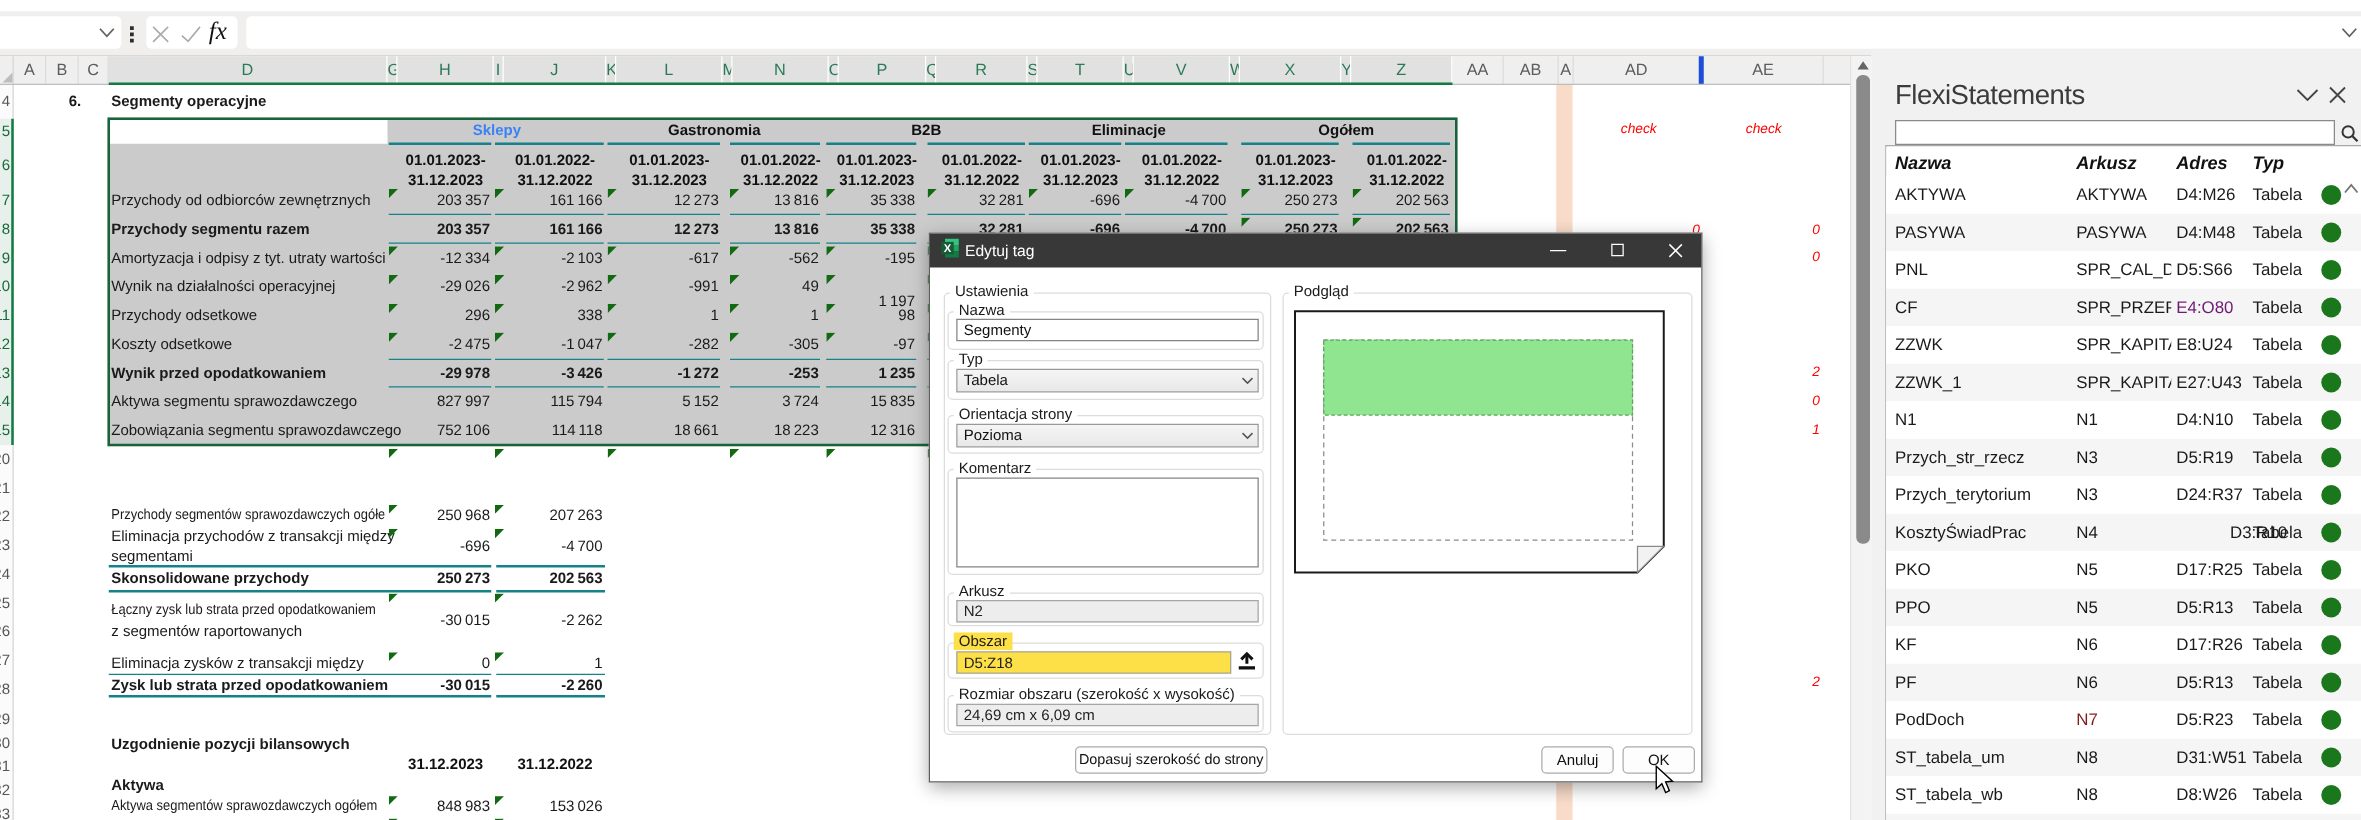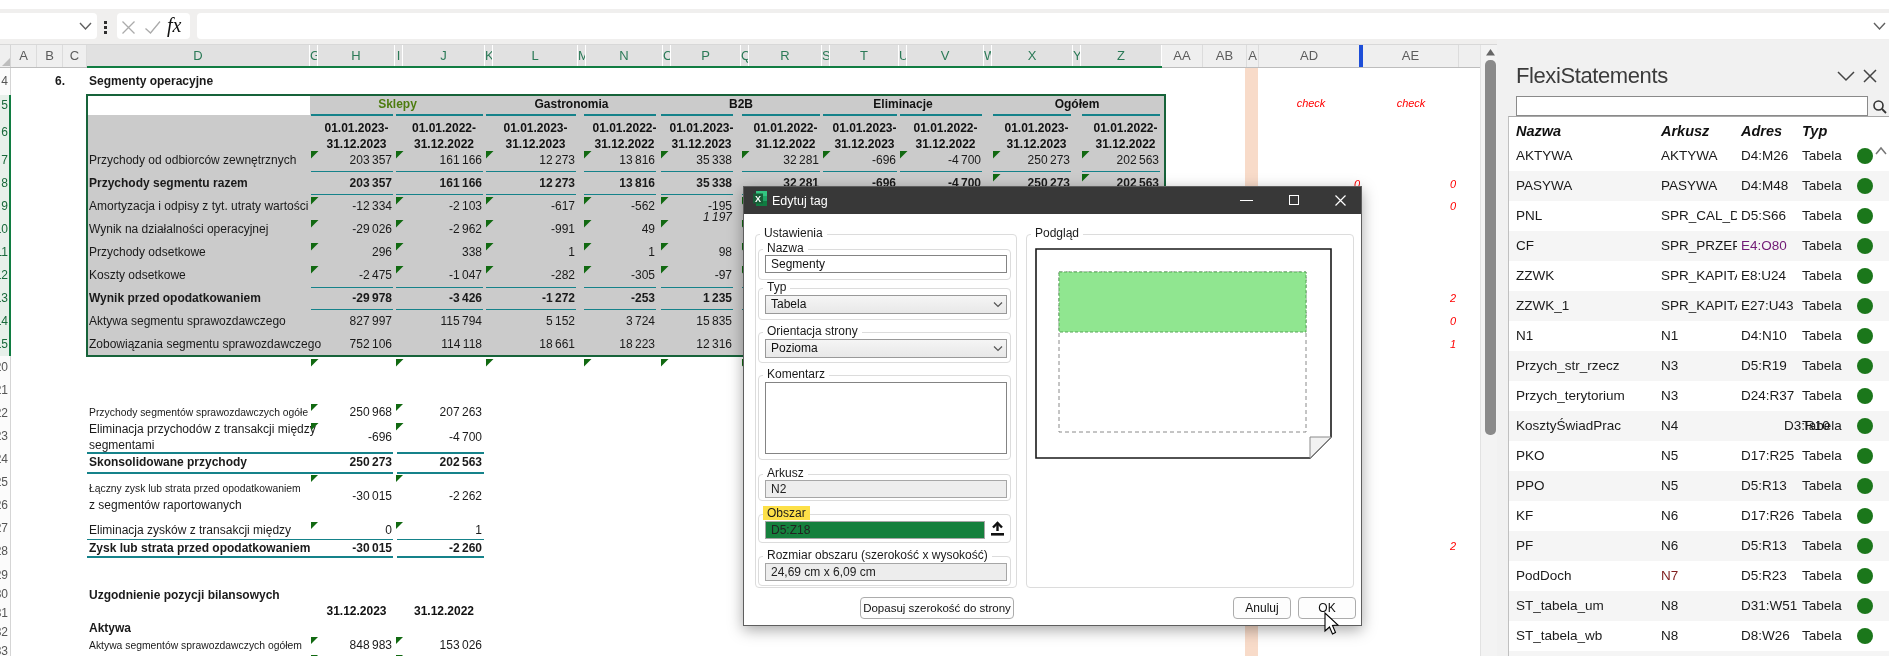--- a/index.html
+++ b/index.html
@@ -93,21 +93,21 @@
 <div class="a" style="left:-40px;top:543px;width:48px;height:16px;overflow:hidden;text-align:right;font-size:12px;line-height:16px;color:#555;">28</div>
 <div class="a" style="left:-40px;top:567px;width:48px;height:16px;overflow:hidden;text-align:right;font-size:12px;line-height:16px;color:#555;">29</div>
 <div class="a" style="left:-40px;top:586px;width:48px;height:16px;overflow:hidden;text-align:right;font-size:12px;line-height:16px;color:#555;">30</div>
 <div class="a" style="left:-40px;top:605px;width:48px;height:16px;overflow:hidden;text-align:right;font-size:12px;line-height:16px;color:#555;">31</div>
 <div class="a" style="left:-40px;top:624px;width:48px;height:16px;overflow:hidden;text-align:right;font-size:12px;line-height:16px;color:#555;">32</div>
 <div class="a" style="left:-40px;top:643px;width:48px;height:16px;overflow:hidden;text-align:right;font-size:12px;line-height:16px;color:#555;">33</div>
 <div class="lbl b" style="left:40px;top:74px;width:25px;text-align:right;">6.</div>
 <div class="lbl b" style="left:89px;top:74px;">Segmenty operacyjne</div>
 <div class="a" style="left:86px;top:94px;width:1080px;height:263px;background:#CBCBCB;border:2px solid #17633A;"></div>
 <div class="a" style="left:88px;top:96px;width:222px;height:19px;background:#fff;"></div>
-<div class="a b" style="left:310px;top:97px;width:175px;text-align:center;font-size:12px;color:#4d7c0f;">Sklepy</div>
+<div class="a b" style="left:310px;top:97px;width:175px;text-align:center;font-size:12px;color:#3b82f6;">Sklepy</div>
 <div class="a b" style="left:485px;top:97px;width:173px;text-align:center;font-size:12px;color:#111;">Gastronomia</div>
 <div class="a b" style="left:660px;top:97px;width:162px;text-align:center;font-size:12px;color:#111;">B2B</div>
 <div class="a b" style="left:822px;top:97px;width:162px;text-align:center;font-size:12px;color:#111;">Eliminacje</div>
 <div class="a b" style="left:992px;top:97px;width:170px;text-align:center;font-size:12px;color:#111;">Ogółem</div>
 <div class="teal" style="left:311px;top:113.5px;width:82px;"></div>
 <div class="teal" style="left:396px;top:113.5px;width:87px;"></div>
 <div class="teal" style="left:486px;top:113.5px;width:90px;"></div>
 <div class="teal" style="left:584px;top:113.5px;width:72px;"></div>
 <div class="teal" style="left:661px;top:113.5px;width:72px;"></div>
 <div class="teal" style="left:742px;top:113.5px;width:78px;"></div>
@@ -151,21 +151,21 @@
 <div class="num" style="left:318px;top:195px;width:74px;height:23px;line-height:23px;">-12 334</div>
 <div class="num" style="left:403px;top:195px;width:79px;height:23px;line-height:23px;">-2 103</div>
 <div class="num" style="left:493px;top:195px;width:82px;height:23px;line-height:23px;">-617</div>
 <div class="num" style="left:591px;top:195px;width:64px;height:23px;line-height:23px;">-562</div>
 <div class="num" style="left:668px;top:195px;width:64px;height:23px;line-height:23px;">-195</div>
 <div class="lbl" style="left:89px;top:218px;height:23px;line-height:23px;">Wynik na działalności operacyjnej</div>
 <div class="num" style="left:318px;top:218px;width:74px;height:23px;line-height:23px;">-29 026</div>
 <div class="num" style="left:403px;top:218px;width:79px;height:23px;line-height:23px;">-2 962</div>
 <div class="num" style="left:493px;top:218px;width:82px;height:23px;line-height:23px;">-991</div>
 <div class="num" style="left:591px;top:218px;width:64px;height:23px;line-height:23px;">49</div>
-<div class="num" style="left:668px;top:206px;width:64px;height:23px;line-height:23px;font-style:italic;">1 197</div>
+<div class="num" style="left:668px;top:230px;width:64px;height:23px;line-height:23px;">1 197</div>
 <div class="lbl" style="left:89px;top:241px;height:23px;line-height:23px;">Przychody odsetkowe</div>
 <div class="num" style="left:318px;top:241px;width:74px;height:23px;line-height:23px;">296</div>
 <div class="num" style="left:403px;top:241px;width:79px;height:23px;line-height:23px;">338</div>
 <div class="num" style="left:493px;top:241px;width:82px;height:23px;line-height:23px;">1</div>
 <div class="num" style="left:591px;top:241px;width:64px;height:23px;line-height:23px;">1</div>
 <div class="num" style="left:668px;top:241px;width:64px;height:23px;line-height:23px;">98</div>
 <div class="lbl" style="left:89px;top:264px;height:23px;line-height:23px;">Koszty odsetkowe</div>
 <div class="num" style="left:318px;top:264px;width:74px;height:23px;line-height:23px;">-2 475</div>
 <div class="num" style="left:403px;top:264px;width:79px;height:23px;line-height:23px;">-1 047</div>
 <div class="num" style="left:493px;top:264px;width:82px;height:23px;line-height:23px;">-282</div>
@@ -497,21 +497,21 @@
     <polyline points="2,1.5 6,5.5 10,1.5" fill="none" stroke="#555" stroke-width="1.2"></polyline>
   </svg>
 <div class="a" style="left:758px;top:375px;width:253px;height:85px;border:1px solid #DCDCDC;border-radius:4px;"></div>
 <div class="a" style="left:763px;top:367px;background:#fff;padding:0 4px;font-size:12px;color:#1a1a1a;white-space:nowrap;">Komentarz</div>
 <div class="a" style="left:765px;top:382px;width:242px;height:72px;background:#fff;border:1px solid #848484;"></div>
 <div class="a" style="left:758px;top:474px;width:253px;height:27px;border:1px solid #DCDCDC;border-radius:4px;"></div>
 <div class="a" style="left:763px;top:466px;background:#fff;padding:0 4px;font-size:12px;color:#1a1a1a;white-space:nowrap;">Arkusz</div>
 <div class="a" style="left:765px;top:480px;width:242px;height:18px;background:#EDEDED;border:1px solid #A6A6A6;font-size:12px;line-height:16px;padding-left:5px;color:#222;">N2</div>
 <div class="a" style="left:758px;top:514px;width:253px;height:29px;border:1px solid #DCDCDC;border-radius:4px;"></div>
 <div class="a" style="left:763px;top:506px;background:#fde047;padding:0 4px;font-size:12px;color:#1a1a1a;white-space:nowrap;">Obszar</div>
-<div class="a" style="left:765px;top:521px;width:220px;height:18px;background:#15803d;border:1px solid #A6A6A6;font-size:12px;line-height:16px;padding-left:5px;color:#222;">D5:Z18</div>
+<div class="a" style="left:765px;top:521px;width:220px;height:18px;background:#fde047;border:1px solid #A6A6A6;font-size:12px;line-height:16px;padding-left:5px;color:#222;">D5:Z18</div>
 
 <svg class="a" style="left:989px;top:520px;" width="18" height="17">
     <path d="M8.5 3 L8.5 11" stroke="#111" stroke-width="2.4"></path>
     <path d="M4 7.5 L8.5 3 L13 7.5" fill="none" stroke="#111" stroke-width="2.4"></path>
     <rect x="2" y="13" width="13" height="2.6" fill="#111"></rect>
   </svg>
 <div class="a" style="left:758px;top:556px;width:253px;height:30px;border:1px solid #DCDCDC;border-radius:4px;"></div>
 <div class="a" style="left:763px;top:548px;background:#fff;padding:0 4px;font-size:12px;color:#1a1a1a;white-space:nowrap;">Rozmiar obszaru (szerokość x wysokość)</div>
 <div class="a" style="left:765px;top:563px;width:242px;height:18px;background:#EDEDED;border:1px solid #A6A6A6;font-size:12px;line-height:16px;padding-left:5px;color:#222;">24,69 cm x 6,09 cm</div>
 <svg class="a" style="left:1035px;top:248px;" width="298" height="212">

